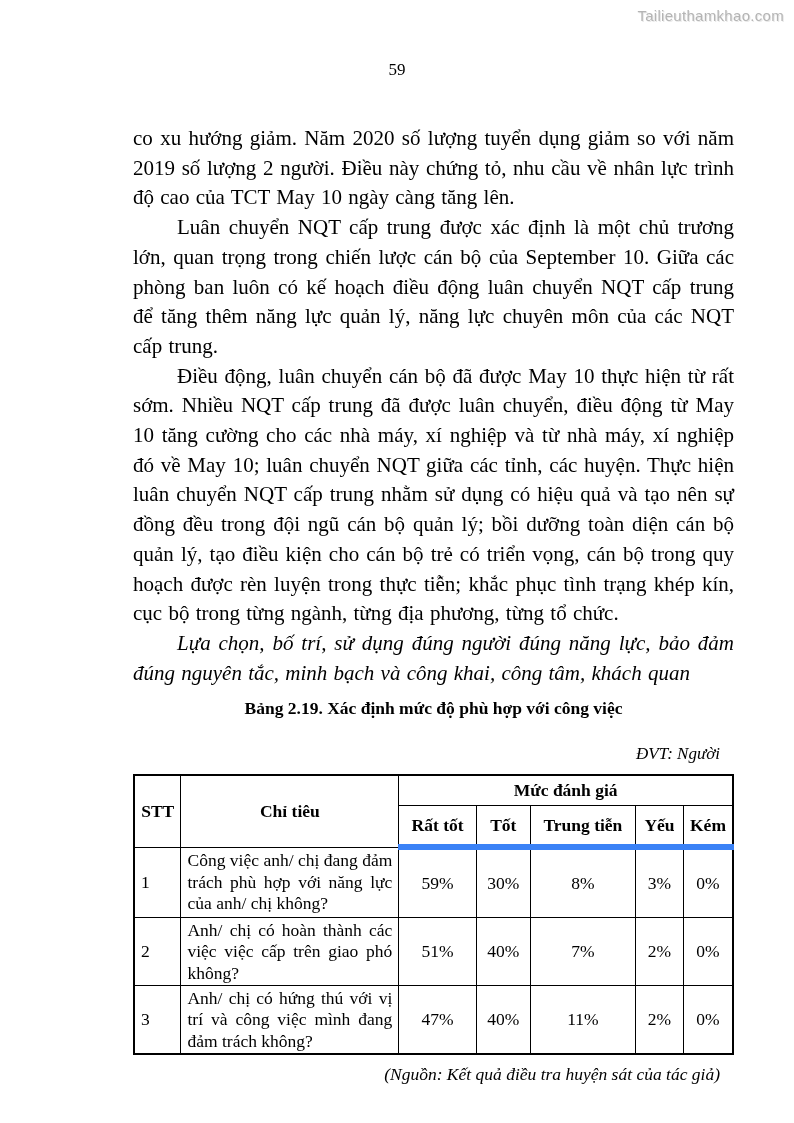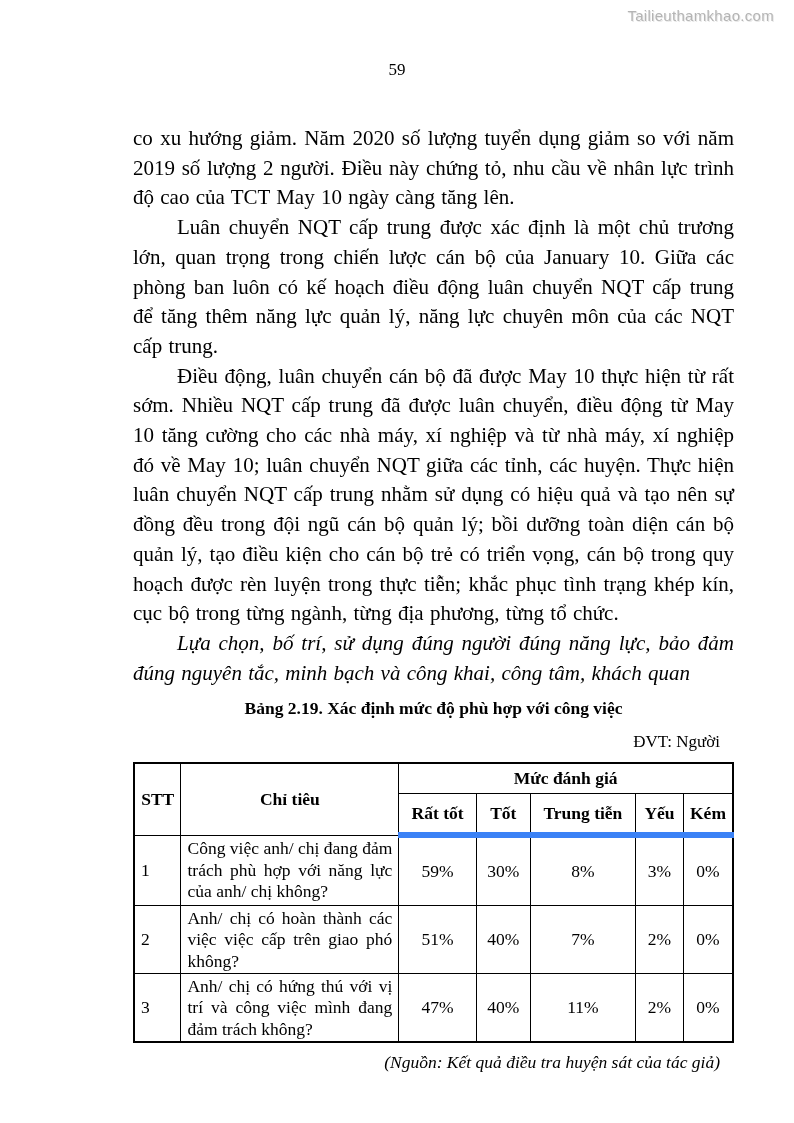--- a/index.html
+++ b/index.html
@@ -5,21 +5,21 @@
   html, body { margin: 0; padding: 0; }
   body {
     width: 794px; height: 1123px;
     background: #ffffff;
     color: #000000;
     font-family: "Liberation Serif", serif;
     position: relative;
     overflow: hidden;
   }
   .watermark {
-    position: absolute; top: 7px; right: 20px;
+    position: absolute; top: 7px; right: 10px;
     font-family: "Liberation Sans", sans-serif;
     font-size: 15px;
     color: #b4b4b4;
     text-shadow: 1px 1px 0 #e8e8e8;
     letter-spacing: 0.3px;
   }
   .page-number {
     position: absolute; top: 60px; left: 0; width: 100%;
     text-align: center; font-size: 17px; font-family: Liberation Serif, serif;
   }
@@ -33,22 +33,22 @@
     text-align: justify;
     word-spacing: 1px;
   }
   p.indented { text-indent: 44px; }
   p.italic { font-style: italic; }
   .table-title {
     text-align: center; font-weight: bold; font-size: 17.5px;
     margin-top: 6px; line-height: 28px;
   }
   .unit-note {
-    text-align: right; font-size: 17px;
-    line-height: 26px; margin-top: 7px; padding-right: 14px;
+    text-align: right; font-style: italic; font-size: 17px;
+    line-height: 26px; margin-top: 19px; padding-right: 14px;
   }
   table.survey {
     border-collapse: collapse;
     width: 601px;
     margin-top: 7px;
     border: 2px solid #000;
   }
   table.survey th, table.survey td {
     border: 1px solid #000;
     font-size: 17.5px;
@@ -70,21 +70,21 @@
 </style>
 </head>
 <body>
 
 <div class="watermark">Tailieuthamkhao.com</div>
 
 <div class="page-number">59</div>
 
 <div class="content">
   <p>co xu hướng giảm. Năm 2020 số lượng tuyển dụng giảm so với năm 2019 số lượng 2 người. Điều này chứng tỏ, nhu cầu về nhân lực trình độ cao của TCT May 10 ngày càng tăng lên.</p>
-  <p class="indented">Luân chuyển NQT cấp trung được xác định là một chủ trương lớn, quan trọng trong chiến lược cán bộ của January 10. Giữa các phòng ban luôn có kế hoạch điều động luân chuyển NQT cấp trung để tăng thêm năng lực quản lý, năng lực chuyên môn của các NQT cấp trung.</p>
+  <p class="indented">Luân chuyển NQT cấp trung được xác định là một chủ trương lớn, quan trọng trong chiến lược cán bộ của September 10. Giữa các phòng ban luôn có kế hoạch điều động luân chuyển NQT cấp trung để tăng thêm năng lực quản lý, năng lực chuyên môn của các NQT cấp trung.</p>
   <p class="indented">Điều động, luân chuyển cán bộ đã được May 10 thực hiện từ rất sớm. Nhiều NQT cấp trung đã được luân chuyển, điều động từ May 10 tăng cường cho các nhà máy, xí nghiệp và từ nhà máy, xí nghiệp đó về May 10; luân chuyển NQT giữa các tỉnh, các huyện. Thực hiện luân chuyển NQT cấp trung nhằm sử dụng có hiệu quả và tạo nên sự đồng đều trong đội ngũ cán bộ quản lý; bồi dưỡng toàn diện cán bộ quản lý, tạo điều kiện cho cán bộ trẻ có triển vọng, cán bộ trong quy hoạch được rèn luyện trong thực tiễn; khắc phục tình trạng khép kín, cục bộ trong từng ngành, từng địa phương, từng tổ chức.</p>
   <p class="indented italic">Lựa chọn, bố trí, sử dụng đúng người đúng năng lực, bảo đảm đúng nguyên tắc, minh bạch và công khai, công tâm, khách quan</p>
 
   <div class="table-title">Bảng 2.19. Xác định mức độ phù hợp với công việc</div>
   <div class="unit-note">ĐVT: Người</div>
 
   <table class="survey">
     <colgroup>
       <col style="width:47px">
       <col style="width:220px">

